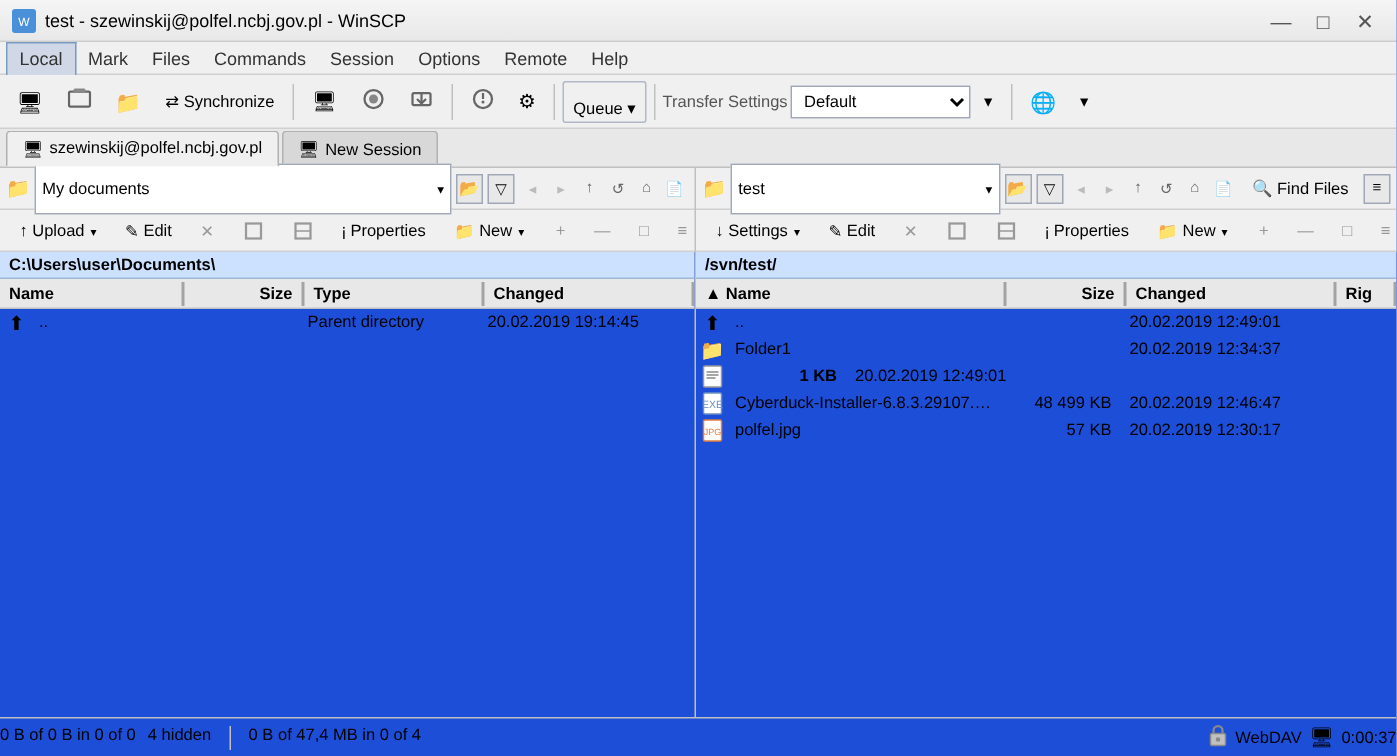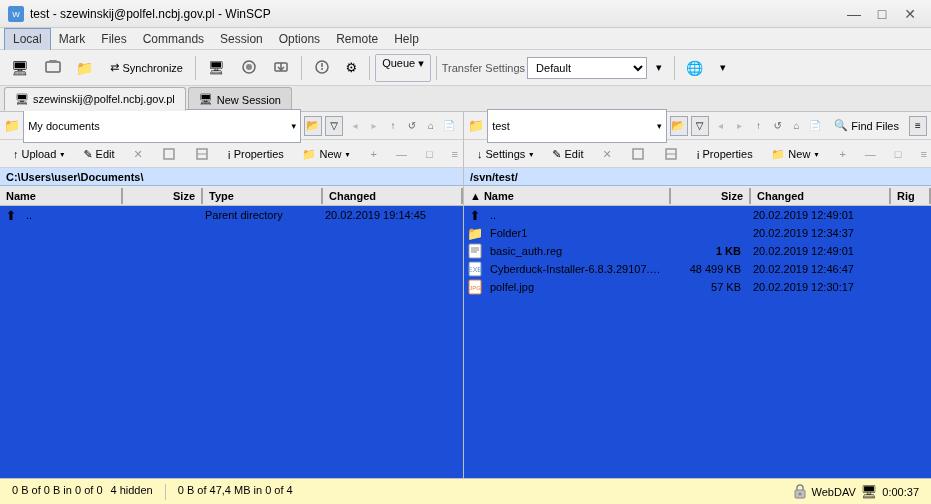--- a/index.html
+++ b/index.html
@@ -203,46 +203,46 @@
       padding: 0 4px;
       font-size: 11px;
       overflow: hidden;
       text-overflow: ellipsis;
     }
     .file-icon { width: 18px; height: 18px; display: inline-flex; align-items: center; justify-content: center; margin-right: 2px; flex-shrink: 0; }
 
     
     #statusbar {
       height: 26px;
-      background: #fef9c3;
+      background: #1d4ed8;
       border-top: 1px solid #c0c0c0;
       display: flex;
       align-items: center;
       justify-content: space-between;
-      padding: 0 12px;
+      padding: 0 0;
       font-size: 11px;
     }
     .statusbar-left { display: flex; gap: 8px; }
     .statusbar-right { display: flex; align-items: center; gap: 5px; }
 
     
     .icon-folder { color: #f5a623; font-size: 13px; }
 
     
     .file-list::-webkit-scrollbar { width: 14px; }
     .file-list::-webkit-scrollbar-track { background: #f0f0f0; }
     .file-list::-webkit-scrollbar-thumb { background: #c0c0c0; border: 1px solid #a0a0a0; }
     .queue-btn {
       height: 28px;
       padding: 2px 6px;
       border: 1px solid #b0b8c8;
       background: #f0f0f0;
       cursor: pointer;
       display: flex;
-      align-items: flex-start;
+      align-items: flex-end;
       gap: 3px;
       font-size: 11px;
       border-radius: 2px;
     }
     .transfer-label { font-size: 11px; color: #555; }
     .transfer-combo {
       height: 22px;
       border: 1px solid #a0a8b8;
       background: white;
       padding: 0 4px;
@@ -559,21 +559,20 @@
 
       <div class="file-row">
         <span class="file-icon">
           <svg width="14" height="16" viewBox="0 0 14 16">
               <rect x="1" y="1" width="12" height="14" rx="1" fill="white" stroke="#999" stroke-width="1"></rect>
               <line x1="3" y1="5" x2="11" y2="5" stroke="#888" stroke-width="1"></line>
               <line x1="3" y1="7" x2="11" y2="7" stroke="#888" stroke-width="1"></line>
               <line x1="3" y1="9" x2="9" y2="9" stroke="#888" stroke-width="1"></line>
             </svg>
         </span>
-        <span class="file-cell" style="flex:1;">basic_auth.reg</span>
         <span class="file-cell col-size" style="text-align:right; padding-right:8px;font-weight:bold;">1 KB</span>
         <span class="file-cell col-changed">20.02.2019 12:49:01</span>
         <span class="file-cell" style="width:40px;"></span>
       </div>
 
       <div class="file-row">
         <span class="file-icon">
           <svg width="14" height="16" viewBox="0 0 14 16">
               <rect x="1" y="1" width="12" height="14" rx="1" fill="white" stroke="#6c8ebf" stroke-width="1"></rect>
               <text x="7" y="11" text-anchor="middle" fill="#6c8ebf" font-size="7" font-family="Arial">EXE</text>

